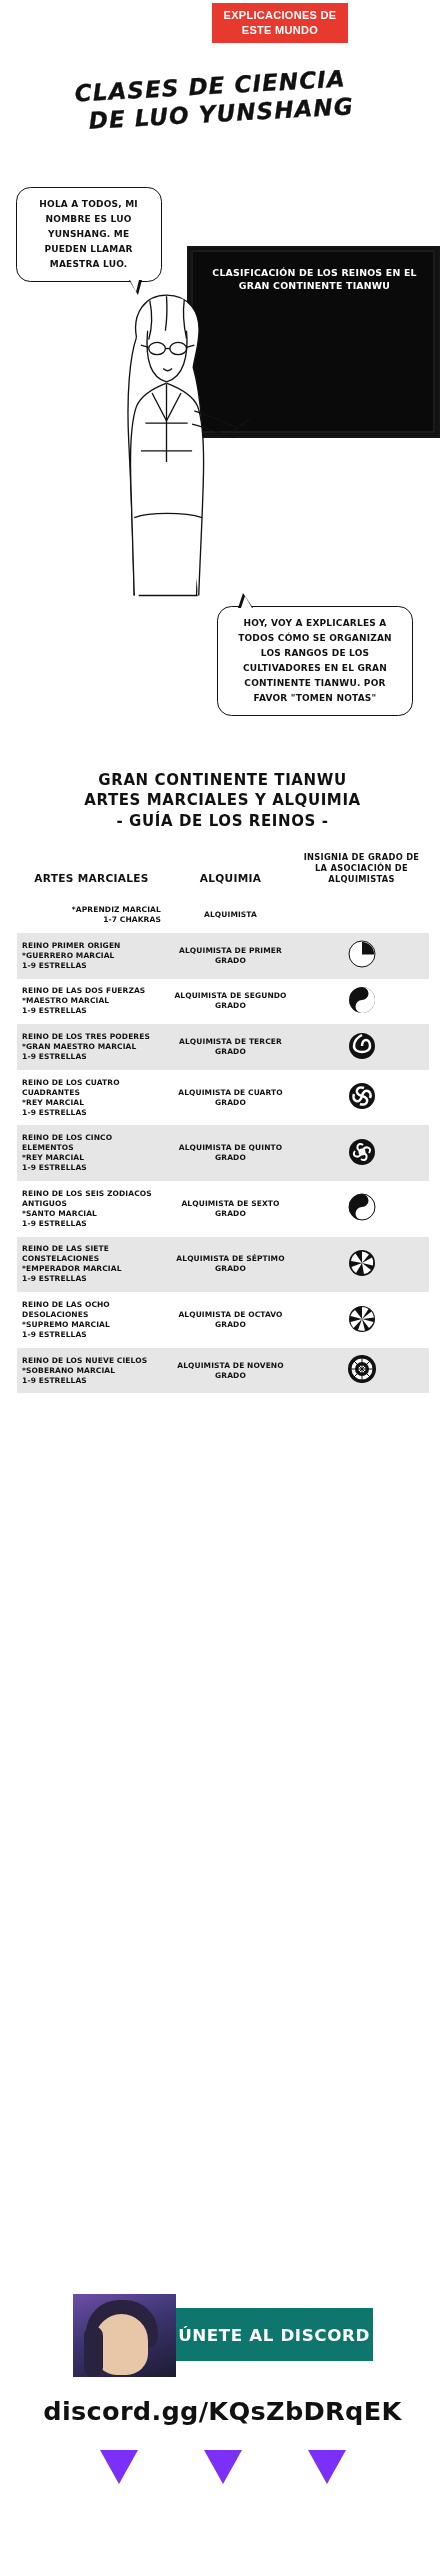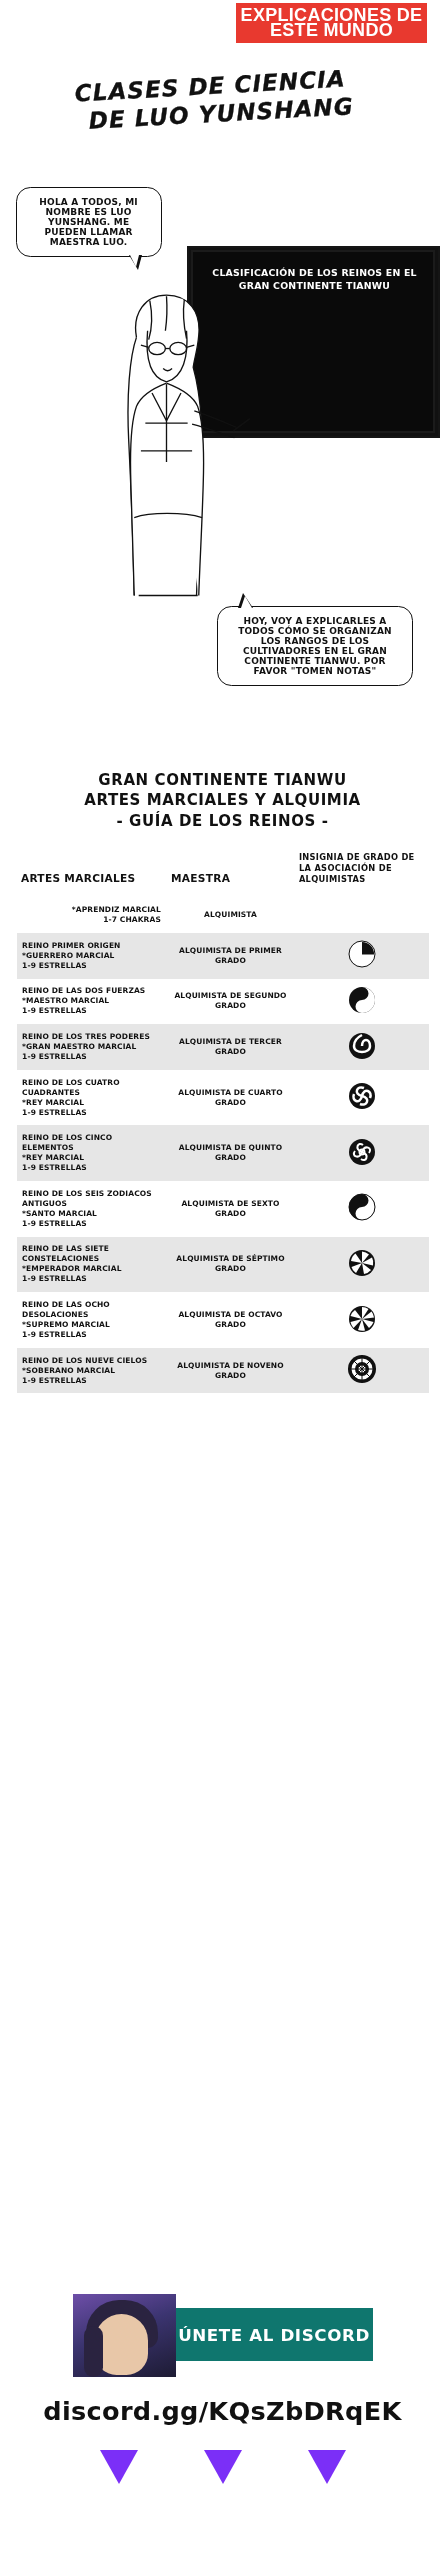--- a/index.html
+++ b/index.html
@@ -12,28 +12,28 @@
     position: relative;
     width: 445px;
     height: 2576px;
     background: #ffffff;
     overflow: hidden;
   }
 
   
   .top-banner {
     position: absolute;
-    left: 236px;
+    left: 212px;
     top: 3.3px;
-    width: 191px;
+    width: 136px;
     background: #e8392f;
     color: #ffffff;
     text-align: center;
     font-weight: bold;
-    font-size: 18px;
+    font-size: 11px;
     line-height: 15px;
     letter-spacing: 0.3px;
     padding: 4.4px 3.3px 5.6px 3.3px;
   }
 
   
   .title-block {
     position: absolute;
     left: 33px;
     top: 72px;
@@ -67,21 +67,21 @@
   
   .bubble {
     position: absolute;
     background: #ffffff;
     border: 1.7px solid #111;
     border-radius: 14.4px;
     padding: 9px 10px;
     font-family: "DejaVu Sans", sans-serif;
     font-weight: bold;
     font-size: 9px;
-    line-height: 10px;
+    line-height: 15px;
     color: #111;
     text-align: center;
     letter-spacing: 0.2px;
   }
   .bubble-1 { left: 15.6px; top: 20px; width: 146px; }
   .bubble-1::after {
     content: "";
     position: absolute;
     right: 19px;
     bottom: -14.4px;
@@ -190,21 +190,21 @@
     border-collapse: collapse;
     table-layout: fixed;
   }
   table.ranks th {
     font-family: "DejaVu Sans", sans-serif;
     font-weight: bold;
     font-size: 10.6px;
     line-height: 14px;
     color: #111;
     padding: 2.2px 4.4px 12.2px 4.4px;
-    text-align: left;
+    text-align: center;
     vertical-align: bottom;
     letter-spacing: 0.3px;
   }
   table.ranks th.small { font-size: 8.3px; line-height: 11px; }
   table.ranks td {
     font-family: "DejaVu Sans", sans-serif;
     font-weight: bold;
     font-size: 7.5px;
     line-height: 10px;
     color: #111;
@@ -361,21 +361,21 @@
 
     <table class="ranks">
       <colgroup>
           <col class="c1">
           <col class="c2">
           <col class="c3">
         </colgroup>
       <thead>
         <tr>
           <th>ARTES MARCIALES</th>
-          <th>MAESTRA</th>
+          <th>ALQUIMIA</th>
           <th class="small">INSIGNIA DE GRADO DE LA ASOCIACIÓN DE ALQUIMISTAS</th>
         </tr>
       </thead>
       <tbody id="ranks-body">
           <tr>
             <td style="white-space: pre-line; text-align: right;">*APRENDIZ MARCIAL
 1-7 CHAKRAS</td>
             <td class="col-alq">ALQUIMISTA</td>
             <td class="col-ins"></td>
           </tr>

